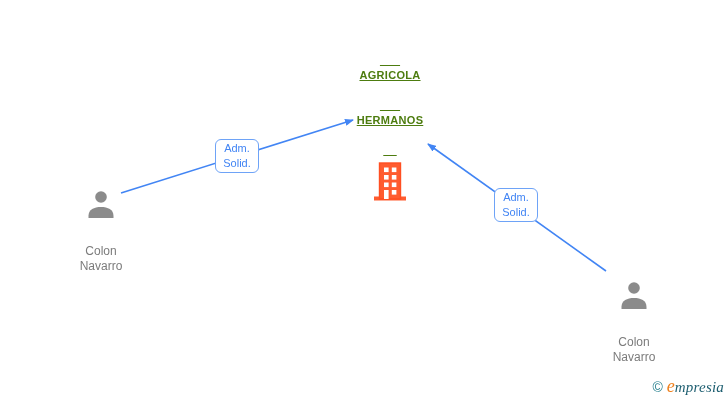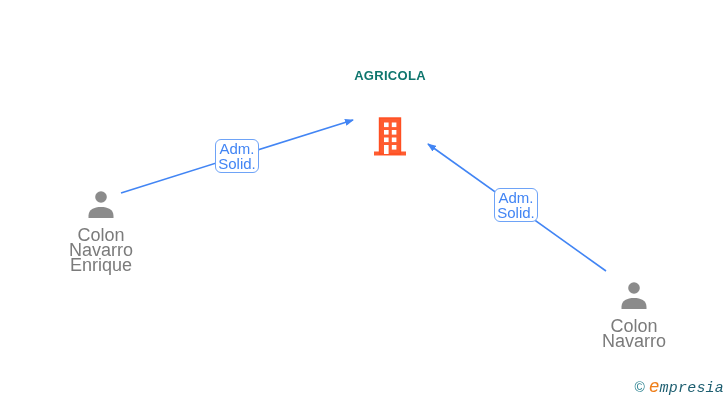--- a/index.html
+++ b/index.html
@@ -20,54 +20,55 @@
   }
   
   .company-node {
     position: absolute;
     left: 330px; top: 38px;
     width: 120px;
     text-align: center;
     z-index: 2;
   }
   .company-name {
-    font-size: 13px;
+    font-size: 11px;
     font-weight: bold;
-    color: #0f766e;
+    color: #4d7c0f;
     line-height: 15px;
     letter-spacing: 0.3px;
     white-space: pre;
+    text-decoration: underline;
   }
   .company-icon-wrap { margin-top: 3px; }
   
   .person-node {
     position: absolute;
     width: 110px;
     text-align: center;
     z-index: 2;
   }
   .person-node.person-1 { left: 46px; top: 190px; }
   .person-node.person-2 { left: 579px; top: 281px; }
   .person-label {
-    margin-top: 4px;
-    font-size: 18px;
+    margin-top: 20px;
+    font-size: 12px;
     color: #7b7b7b;
     line-height: 15px;
   }
   
   .edge-label {
     position: absolute;
     width: 44px;
     height: 34px;
     box-sizing: border-box;
     background: #ffffff;
     border: 1.5px solid #6ea3f7;
     border-radius: 6px;
     color: #4285f4;
-    font-size: 15px;
+    font-size: 11px;
     line-height: 15px;
     text-align: center;
     padding-top: 1px;
     z-index: 3;
   }
   .edge-label.label-1 { left: 215px; top: 139px; }
   .edge-label.label-2 { left: 494px; top: 188px; }
   
   .watermark {
     position: absolute;
@@ -75,21 +76,21 @@
     z-index: 4;
     display: flex;
     align-items: baseline;
     gap: 4px;
   }
   .wm-copy {
     color: #2a8290;
     font-size: 14px;
   }
   .wm-brand {
-    font-family: Liberation Mono, monospace;
+    font-family: Liberation Serif, serif;
     font-style: italic;
   }
   .wm-e {
     color: #ef7f1a;
     font-size: 18px;
   }
   .wm-rest {
     color: #1d5e70;
     font-size: 15px;
     letter-spacing: 0.2px;
@@ -106,20 +107,21 @@
         <path d="M0,0 L9,3.5 L0,7 Z" fill="#4285f4"></path>
       </marker>
     </defs>
     <line x1="121" y1="193" x2="353" y2="120" stroke="#4285f4" stroke-width="1.6" marker-end="url(#arrowhead)"></line>
     <line x1="606" y1="271" x2="428" y2="144" stroke="#4285f4" stroke-width="1.6" marker-end="url(#arrowhead)"></line>
   </svg>
 
   <div class="company-node">
     <div class="company-name">
       <div>AGRICOLA</div>
+      <div>HERMANOS</div>
     </div>
     <div class="company-icon-wrap">
       <svg width="36" height="40" viewBox="0 0 36 40">
         <rect x="2" y="35.5" width="32" height="4" fill="#ff5c30"></rect>
         <rect x="7.5" y="2" width="21" height="36" fill="#ff5c30" stroke="#ff4f22" stroke-width="1.4"></rect>
         <rect x="12" y="6.5" width="4.6" height="4.6" fill="#ffffff"></rect>
         <rect x="19.8" y="6.5" width="4.6" height="4.6" fill="#ffffff"></rect>
         <rect x="12" y="14" width="4.6" height="4.6" fill="#ffffff"></rect>
         <rect x="19.8" y="14" width="4.6" height="4.6" fill="#ffffff"></rect>
         <rect x="12" y="21.5" width="4.6" height="4.6" fill="#ffffff"></rect>
@@ -133,21 +135,20 @@
   <div class="person-node person-1">
     <span>
       <svg width="30" height="30" viewBox="0 0 30 30">
         <circle cx="15" cy="7" r="5.8" fill="#8b8b8b"></circle>
         <path d="M2.5,28 v-2.2 c0,-6.2 5.6,-8.8 12.5,-8.8 s12.5,2.6 12.5,8.8 V28 Z" fill="#8b8b8b"></path>
       </svg>
     </span>
     <div class="person-label">
       <div>Colon</div>
       <div>Navarro</div>
-      <div>Enrique</div>
     </div>
   </div>
 
   <div class="person-node person-2">
     <span>
       <svg width="30" height="30" viewBox="0 0 30 30">
         <circle cx="15" cy="7" r="5.8" fill="#8b8b8b"></circle>
         <path d="M2.5,28 v-2.2 c0,-6.2 5.6,-8.8 12.5,-8.8 s12.5,2.6 12.5,8.8 V28 Z" fill="#8b8b8b"></path>
       </svg>
     </span>

